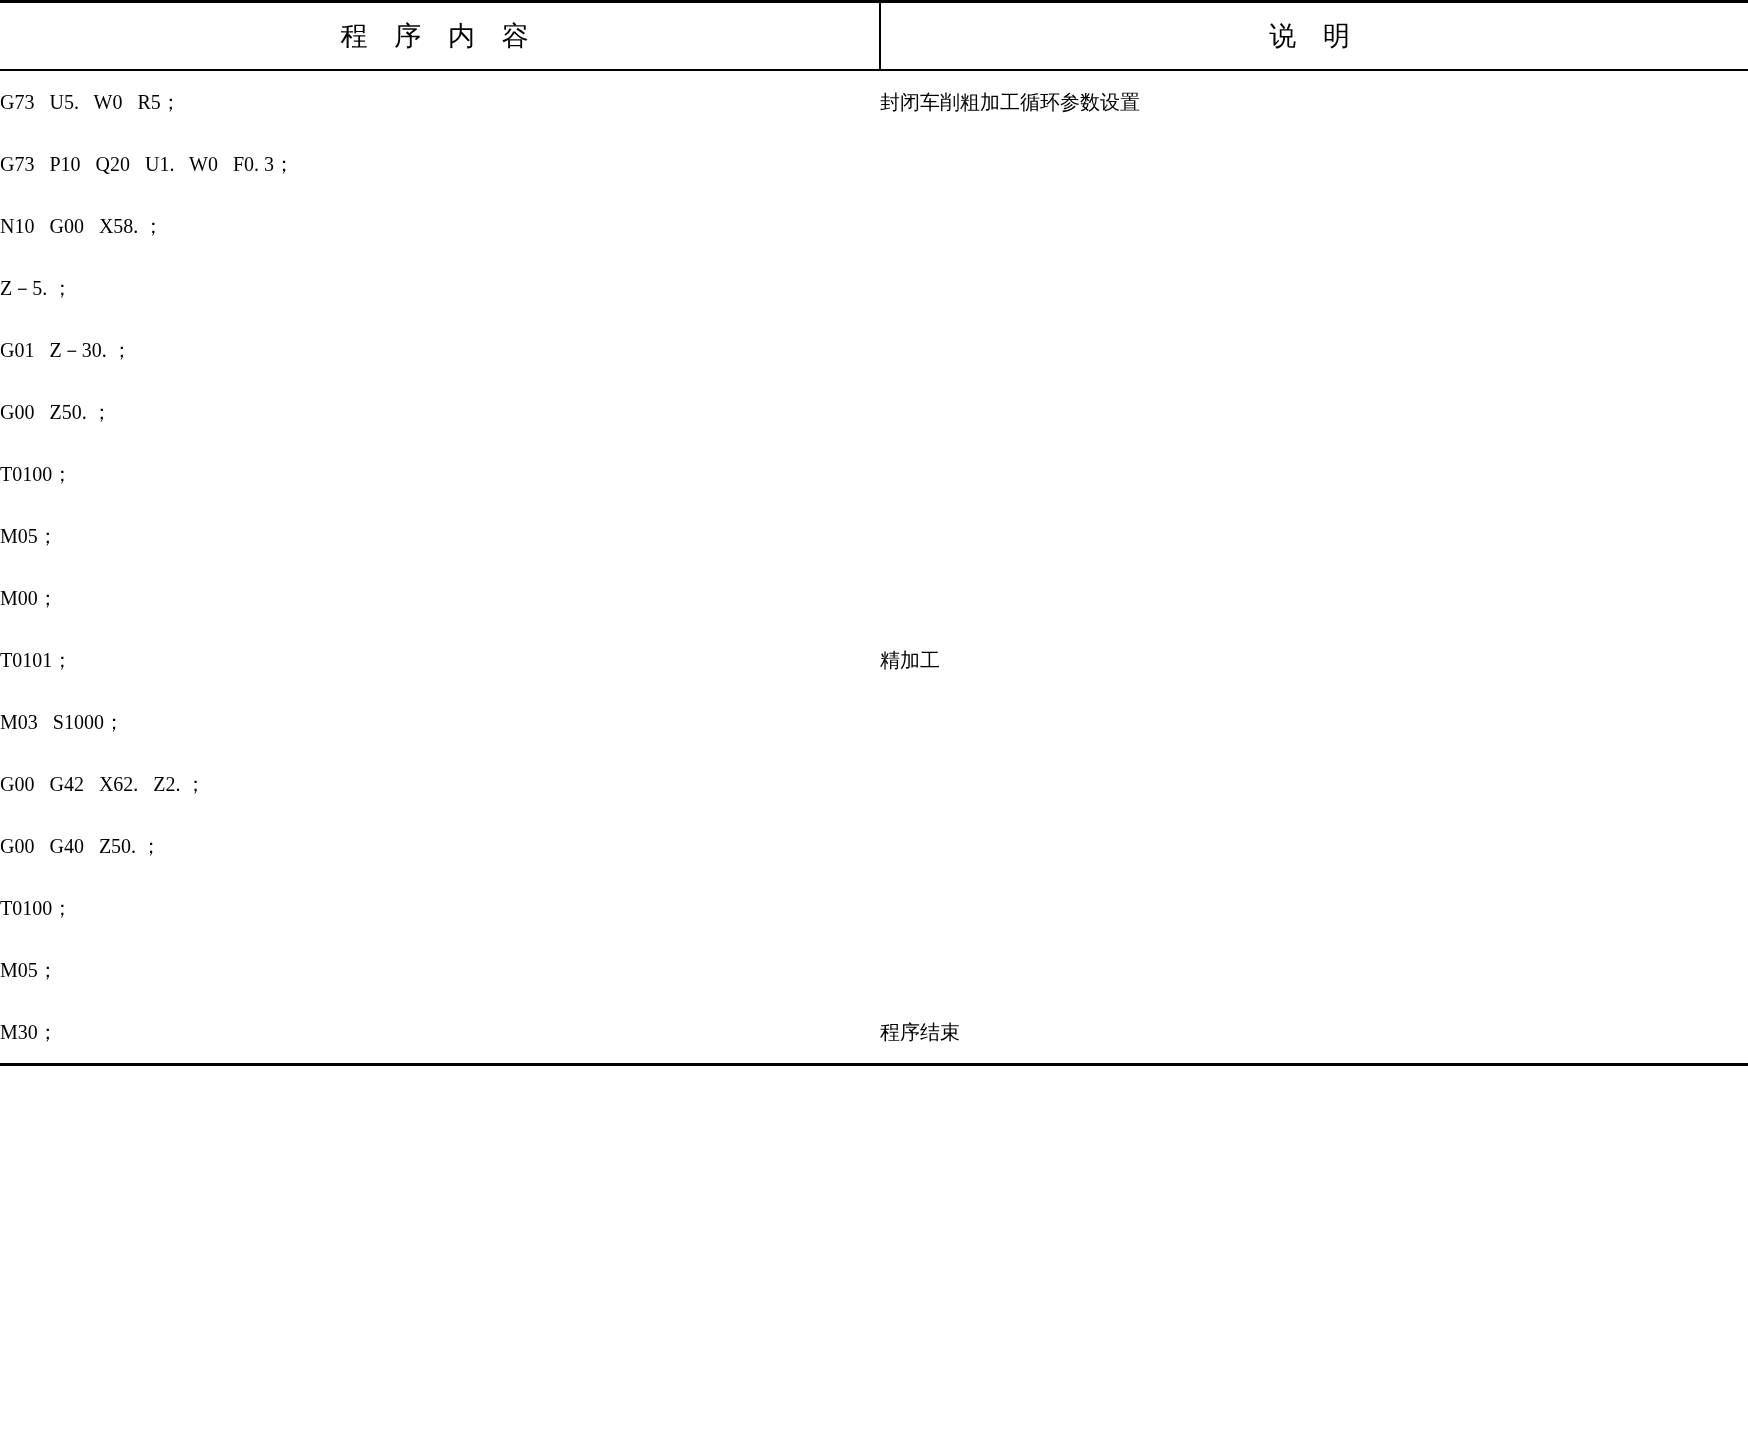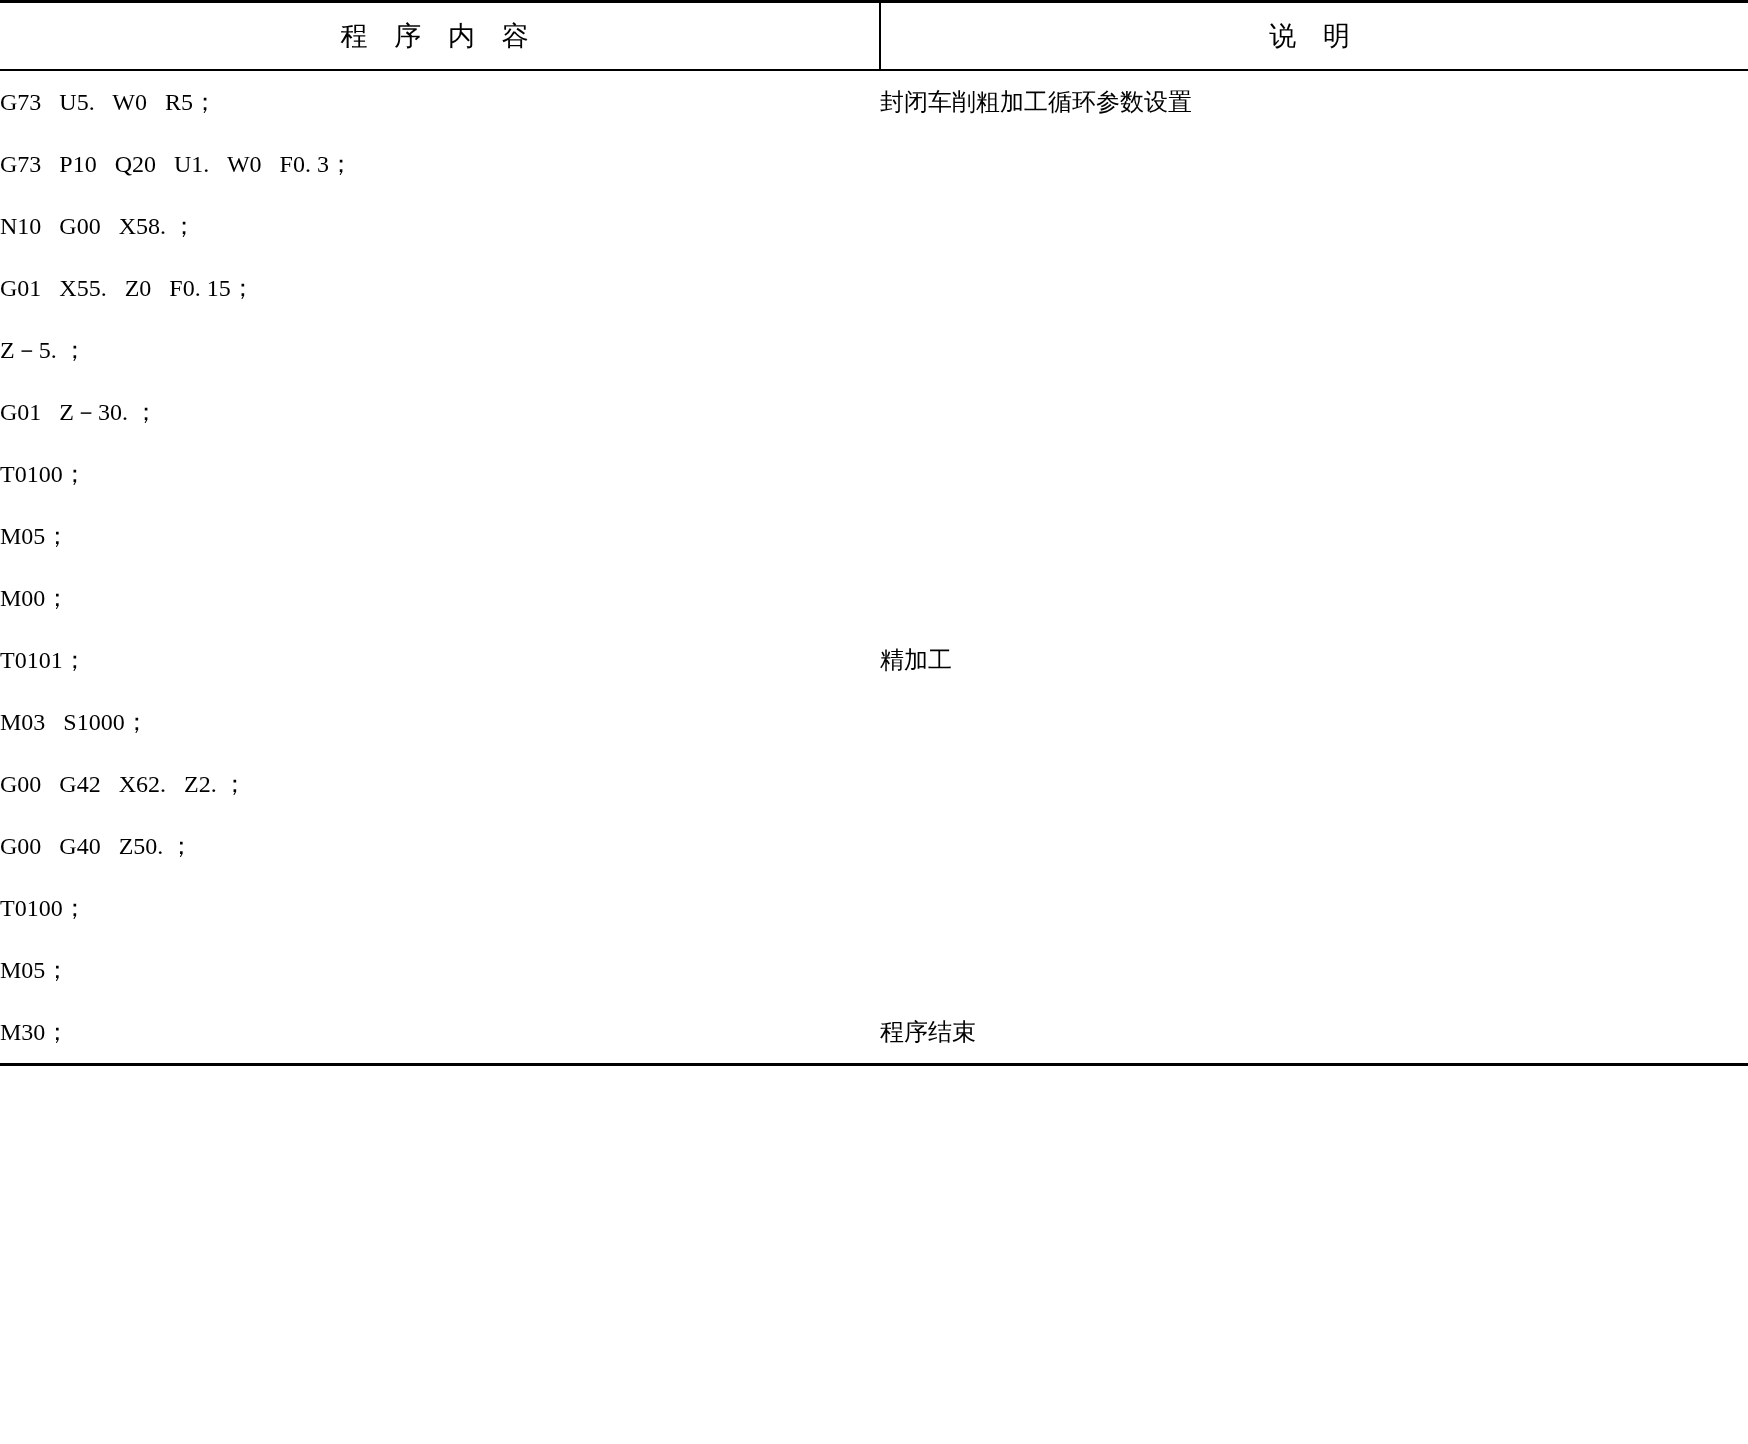--- a/index.html
+++ b/index.html
@@ -48,21 +48,21 @@
   }
   tr.header-row th.cell-program {
     border-right: 2px solid #000;
   }
 
   
   tbody tr td {
     height: 62px;
     border-bottom: 1.5px solid #000;
     vertical-align: middle;
-    font-size: 24px;
+    font-size: 20px;
   }
   tbody tr:last-child td {
     border-bottom: 3px solid #000;
   }
   td.cell-program {
     border-right: 2px solid #000;
     padding-left: 48px;
     white-space: pre;
     font-family: "Liberation Serif", serif;
   }
@@ -101,29 +101,29 @@
         </tr>
         <tr>
           <td class="cell-program">G73   P10   Q20   U1.   W0   F0. 3；</td>
           <td class="cell-note"></td>
         </tr>
         <tr>
           <td class="cell-program">N10   G00   X58. ；</td>
           <td class="cell-note"></td>
         </tr>
         <tr>
-          <td class="cell-program">G01   X55.   Z0   F0. 15；</td>
-          <td class="cell-note"></td>
-        </tr>
-        <tr>
           <td class="cell-program">Z－5. ；</td>
           <td class="cell-note"></td>
         </tr>
         <tr>
           <td class="cell-program">G01   Z－30. ；</td>
+          <td class="cell-note"></td>
+        </tr>
+        <tr>
+          <td class="cell-program">G00   Z50. ；</td>
           <td class="cell-note"></td>
         </tr>
         <tr>
           <td class="cell-program">T0100；</td>
           <td class="cell-note"></td>
         </tr>
         <tr>
           <td class="cell-program">M05；</td>
           <td class="cell-note"></td>
         </tr>

